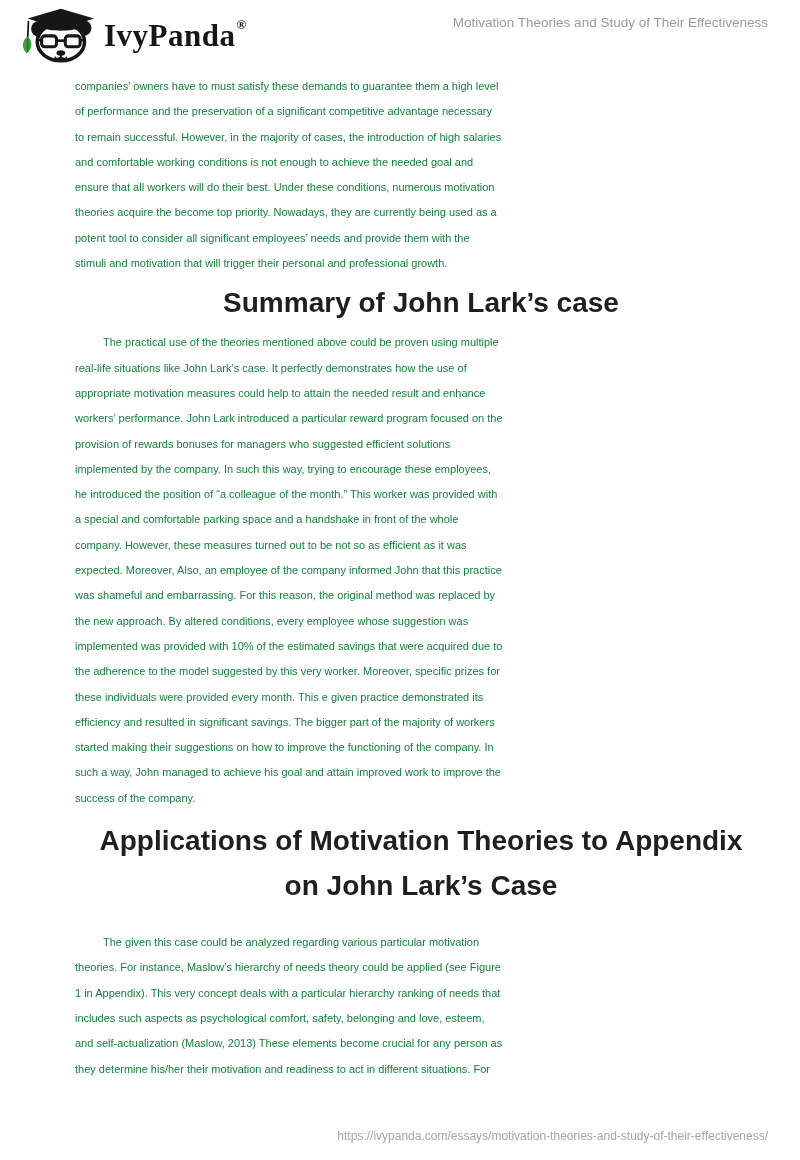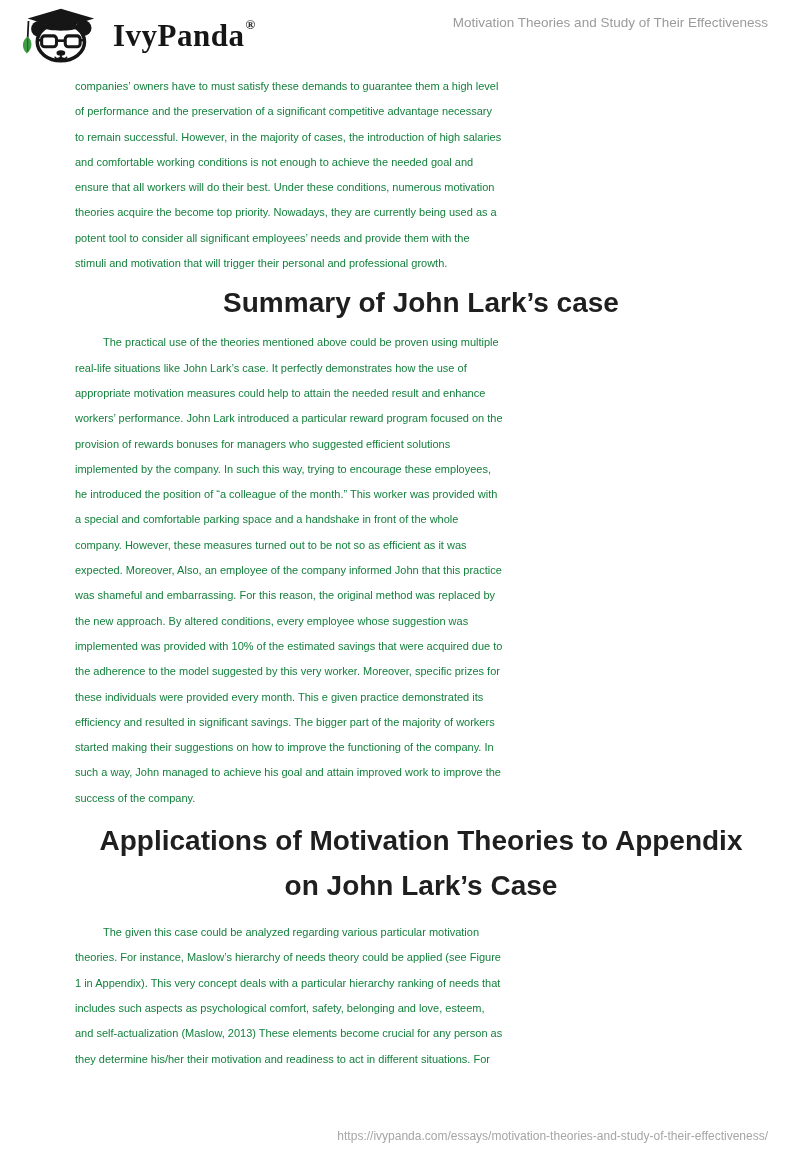--- a/index.html
+++ b/index.html
@@ -1,21 +1,21 @@
 <!DOCTYPE html>
 <html><head>
 <meta charset="utf-8">
 <style>
   html,body { margin:0; padding:0; background:#fff; }
   .page {
     position:relative; width:800px; height:1160px; background:#ffffff;
     font-family:"Liberation Sans", sans-serif; overflow:hidden;
   }
   
-  .logo { position:absolute; left:16px; top:7px; display:flex; align-items:center; gap:9px; cursor:pointer; }
+  .logo { position:absolute; left:16px; top:7px; display:flex; align-items:center; cursor:pointer; }
   .logo svg { display:block; }
   .brand-wrap { display:flex; align-items:flex-start; }
   .brand {
     font-family:"Liberation Serif", serif; font-weight:700;
     font-size:31px; color:#161616; letter-spacing:0.5px; line-height:1;
   }
   .brand-reg {
     font-family:"Liberation Serif", serif; font-weight:700;
     font-size:13px; color:#161616; margin-left:1px; position:relative; top:-3px;
   }
@@ -31,21 +31,21 @@
   }
   .main p.indent { text-indent:28px; }
   .main h2 {
     margin:0; font-weight:700; color:#1f1f1f;
     font-size:28px; line-height:45px; white-space:pre-line;text-align:center;
   }
   #p-intro   { margin-top:74px; }
   #h-summary { margin-top:10px; line-height:34px; }
   #p-summary { margin-top:10px; }
   #h-applications { margin-top:7px; }
-  #p-applications { margin-top:12px; }
+  #p-applications { margin-top:22px; }
   
   .footer-url {
     position:absolute; right:32px; top:1129px;
     font-size:12px; color:#a6a6a6; text-decoration:none;
   }
 </style>
 </head>
 <body>
 
 <div class="page">

